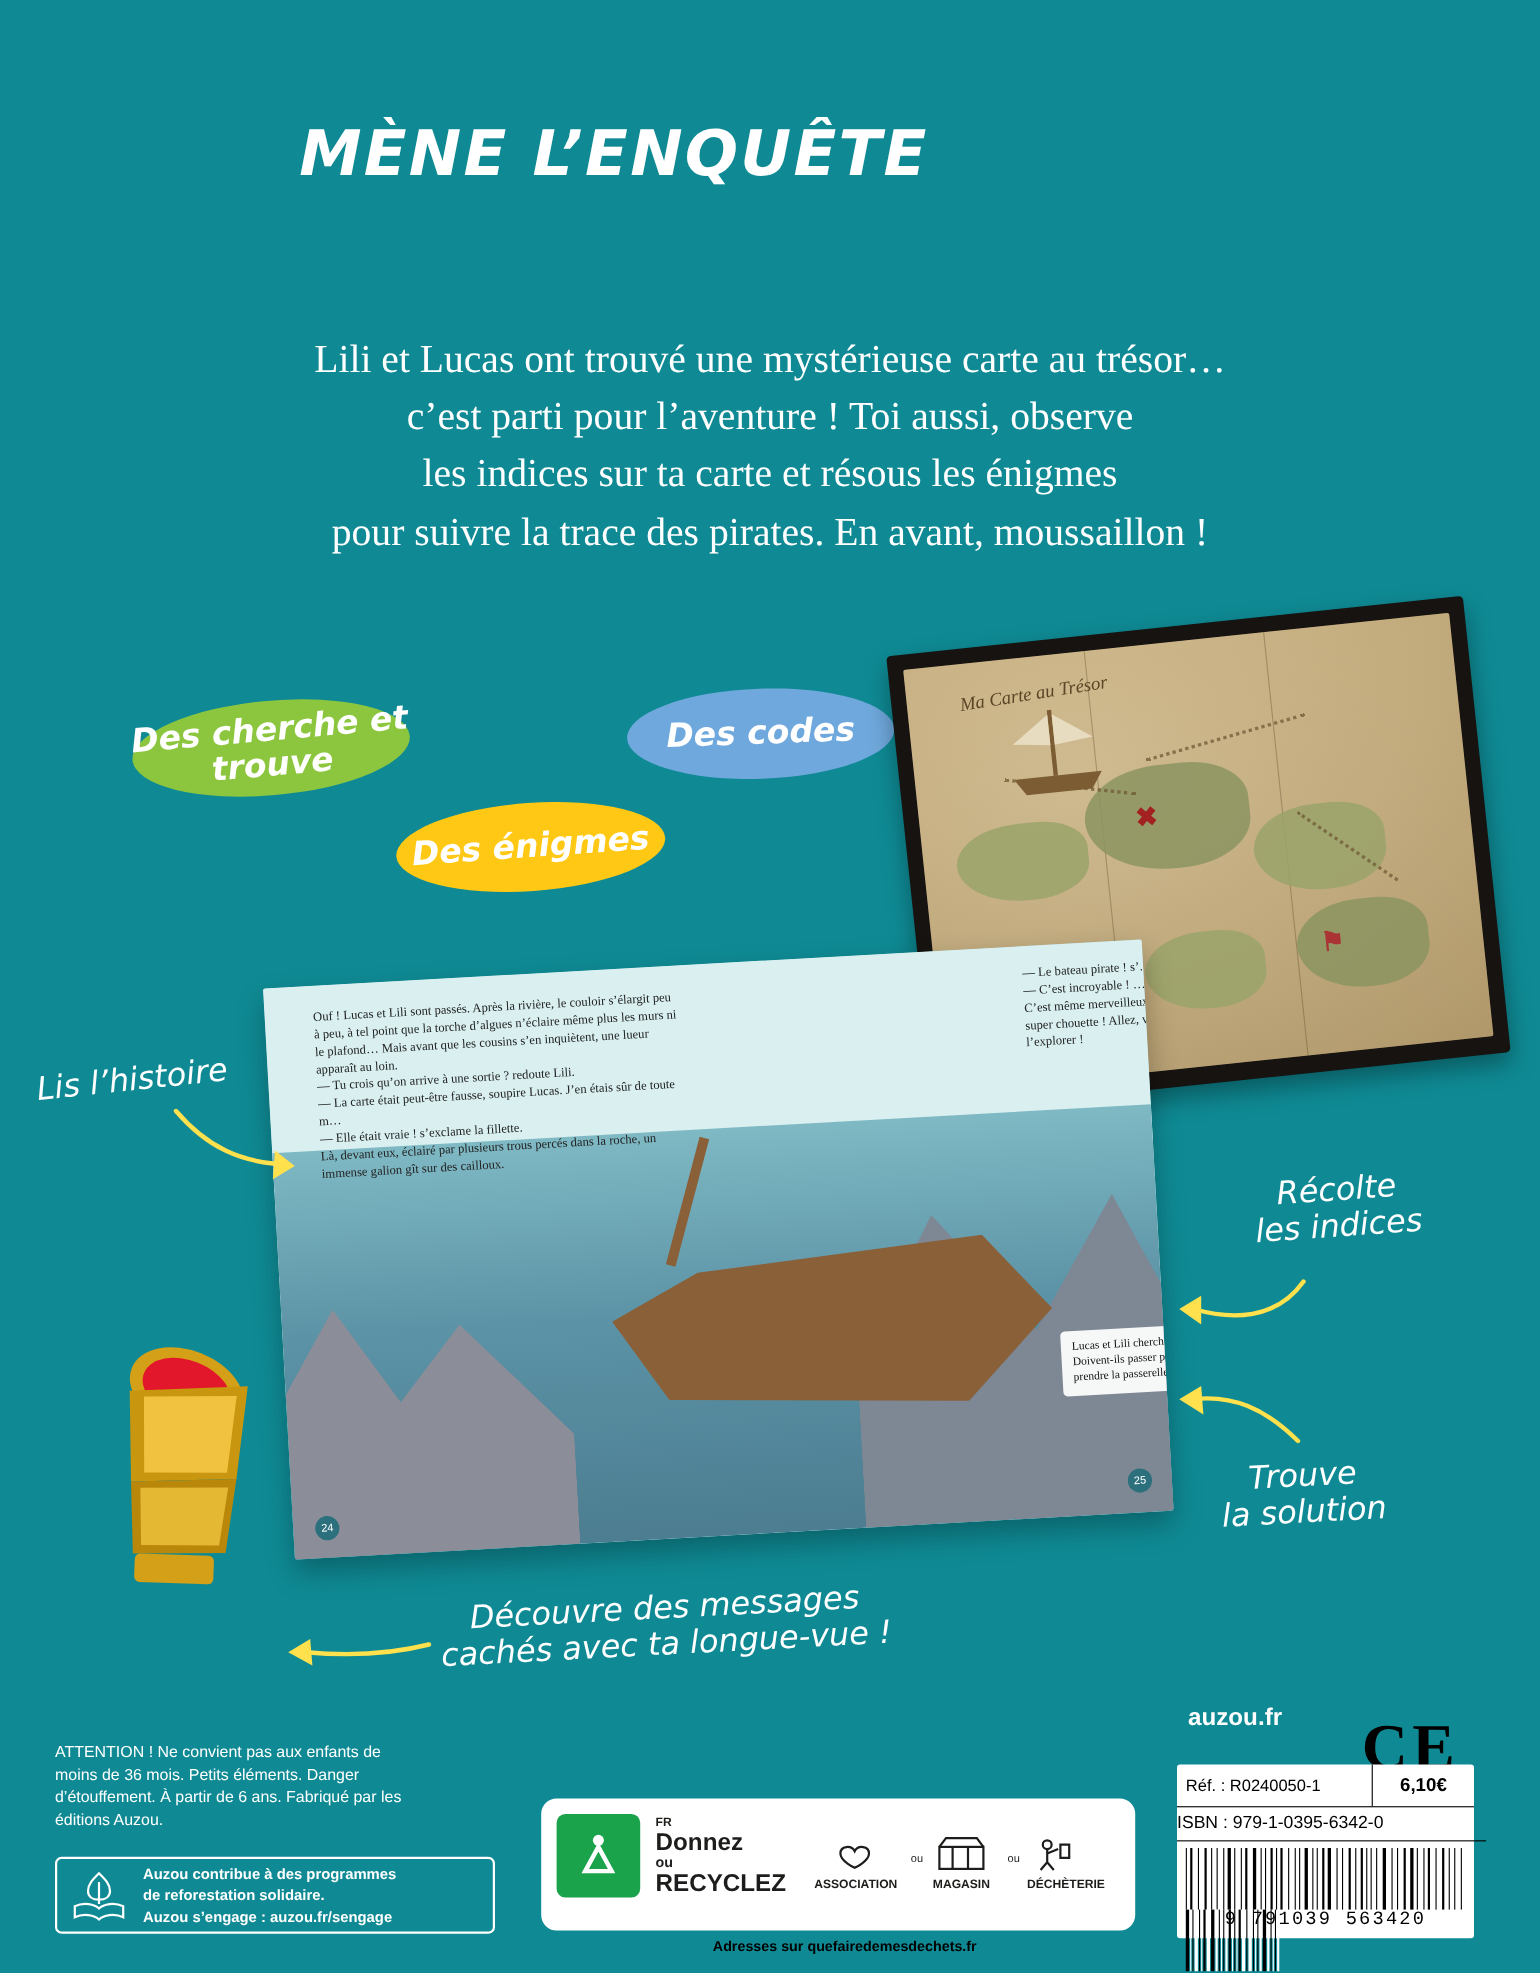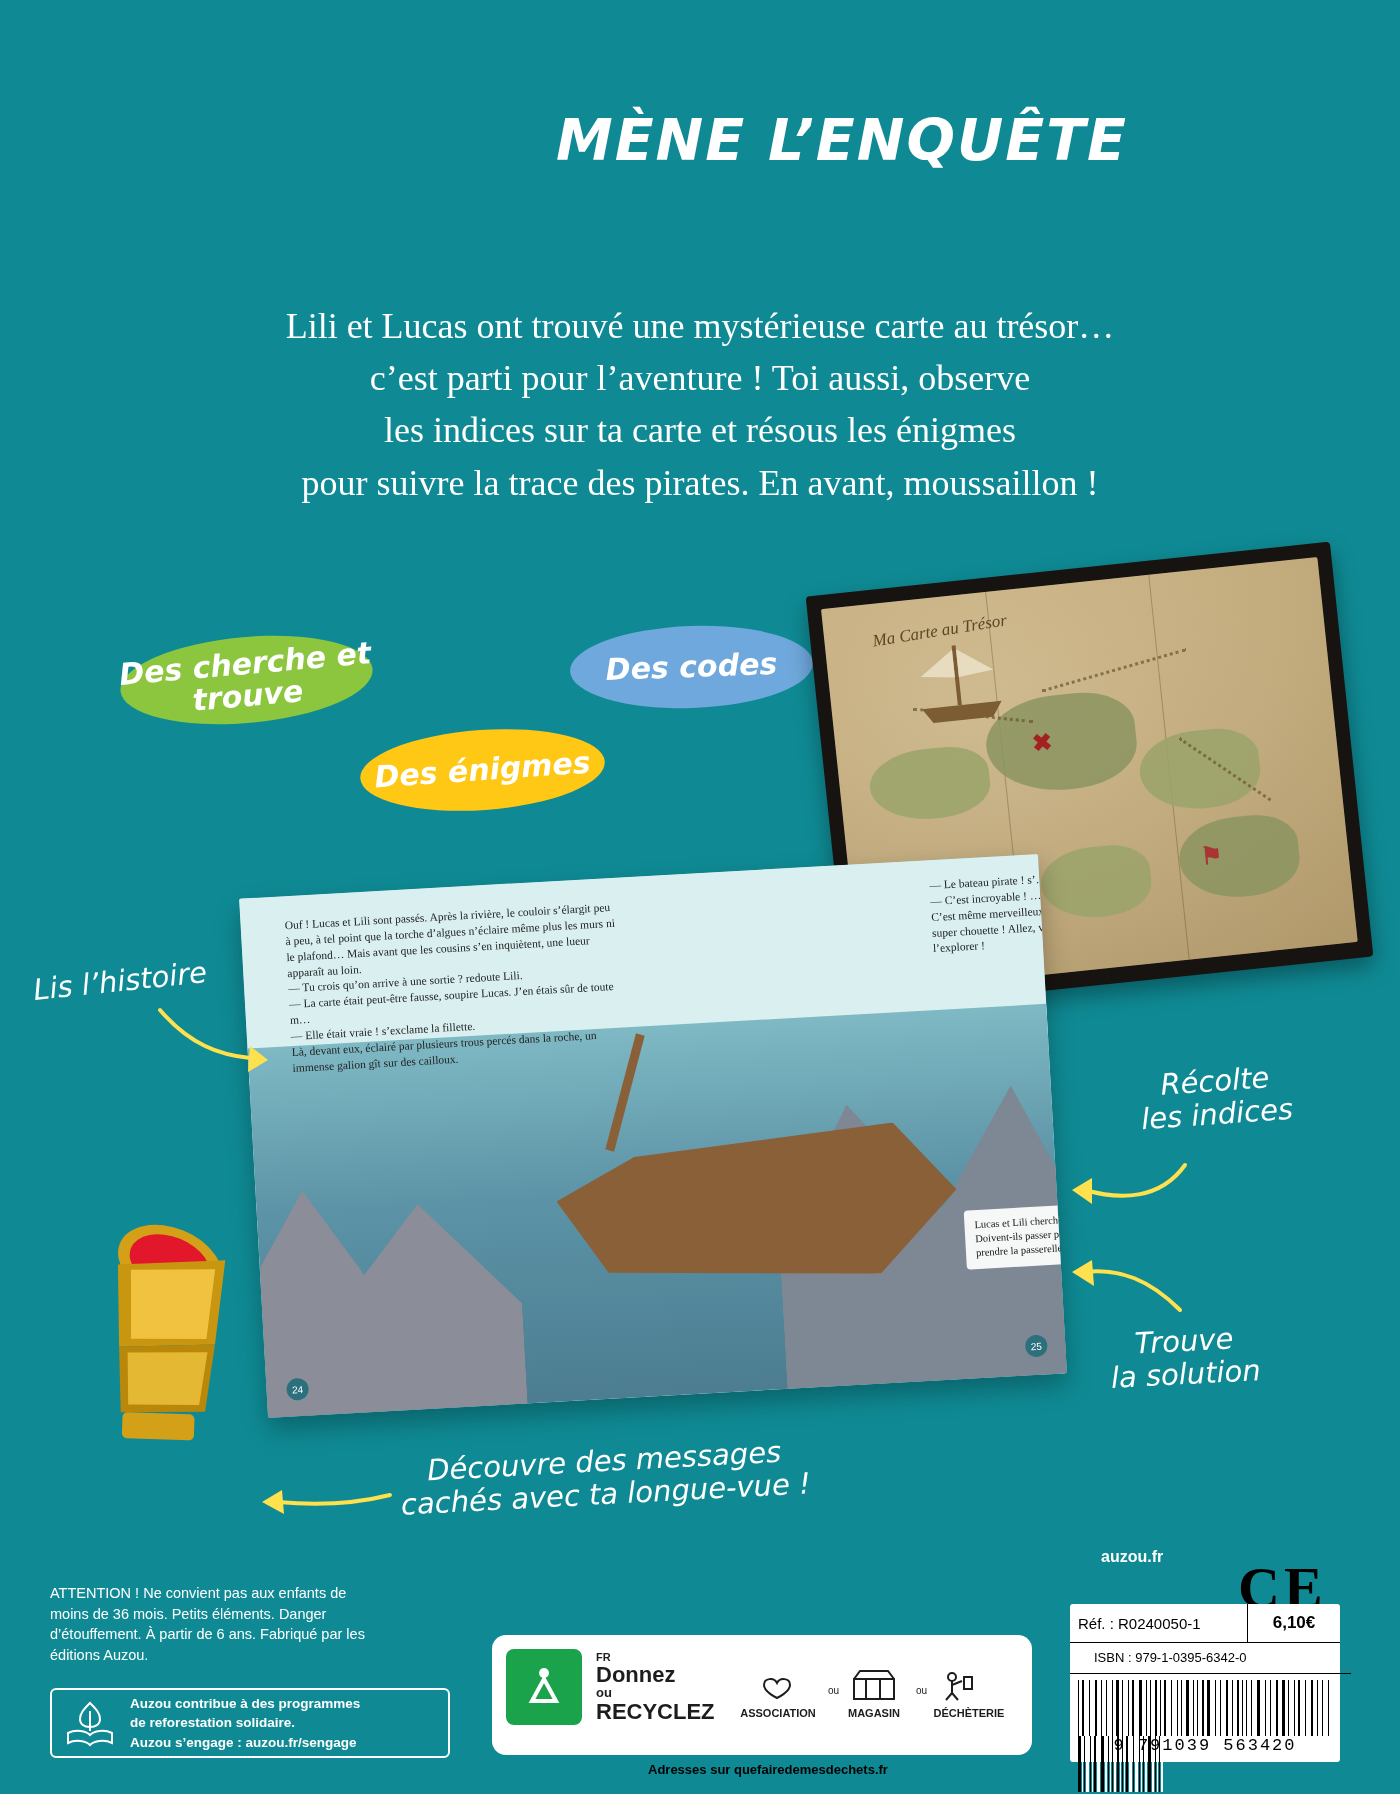--- a/index.html
+++ b/index.html
@@ -3,21 +3,21 @@
 <meta charset="utf-8">
 <style>
   html,body{margin:0;padding:0;}
   body{
     width:1400px;height:1794px;position:relative;overflow:hidden;
     background:#0f8a94;
     font-family:"Liberation Sans", sans-serif;
     color:#ffffff;
   }
   
-  .title-block{position:absolute;top:108px;left:12px;width:1116px;text-align:right;}
+  .title-block{position:absolute;top:108px;left:0;width:1116px;text-align:center;}
   .title-line{
     font-family:"DejaVu Sans", sans-serif;
     font-weight:bold;font-style:italic;
     font-size:57px;letter-spacing:2px;line-height:1.14;
     text-transform:uppercase;color:#ffffff;
   }
   
   .blurb{position:absolute;top:300px;left:0;width:1400px;text-align:center;}
   .blurb p{
     margin:0;font-family:"Liberation Serif", serif;
@@ -99,32 +99,32 @@
   .recyclez{position:absolute;left:492px;top:1635px;width:540px;height:120px;
     background:#ffffff;border-radius:14px;color:#1d1d1b;}
   .recy-left{position:absolute;left:14px;top:14px;width:76px;height:76px;border-radius:8px;
     background:#1aa34a;display:flex;align-items:center;justify-content:center;}
   .recy-fr{position:absolute;left:104px;top:16px;font-size:11px;font-weight:bold;color:#1d1d1b;}
   .recy-main{position:absolute;left:104px;top:28px;font-size:22px;font-weight:bold;
     line-height:1.05;color:#1d1d1b;}
   .recy-ou{position:absolute;font-size:10px;color:#1d1d1b;}
   .recy-lbl{position:absolute;font-size:11px;font-weight:bold;color:#1d1d1b;text-align:center;}
   .recy-addr{position:absolute;left:150px;top:96px;font-size:13px;color:#000000;font-weight:bold;}
-  .auzou-fr{position:absolute;left:1080px;top:1548px;font-size:16px;font-weight:bold;color:#fff;margin-left:21px;}
+  .auzou-fr{position:absolute;left:1080px;top:1548px;font-size:22px;font-weight:bold;color:#fff;}
   .ce-mark{position:absolute;left:1238px;top:1554px;font-size:58px;font-weight:bold;color:#000000;
     font-family:"Liberation Serif",serif;letter-spacing:4px;}
   .pricebox{position:absolute;left:1070px;top:1604px;width:270px;height:158px;background:#fff;
     border-radius:3px;color:#000;}
   .price-row{position:absolute;left:0;top:0;width:270px;height:38px;border-bottom:1px solid #000;
     display:flex;align-items:center;}
   .price-ref{flex:1;padding-left:8px;font-size:15px;}
   .price-val{width:92px;border-left:1px solid #000;height:100%;display:flex;align-items:center;
     justify-content:center;font-size:17px;font-weight:bold;}
   .isbn-row{position:absolute;left:0;top:38px;width:281px;height:32px;border-bottom:1px solid #000;
-    display:flex;align-items:center;padding-left:24px;font-size:13px;box-sizing:border-box;}
+    display:flex;align-items:center;padding-left:0;font-size:16px;box-sizing:border-box;}
   .barcode{position:absolute;left:8px;top:76px;width:254px;height:56px;}
   .barcode i{display:inline-block;background:#000;height:100%;margin-right:1px;vertical-align:top;}
   .barnum{position:absolute;left:0;top:132px;width:270px;text-align:center;
     font-family:"Liberation Mono",monospace;font-size:17px;letter-spacing:2px;}
 </style>
 </head>
 <body>
 
 <div class="title-block">
   <div class="title-line">Mène l’enquête</div>

